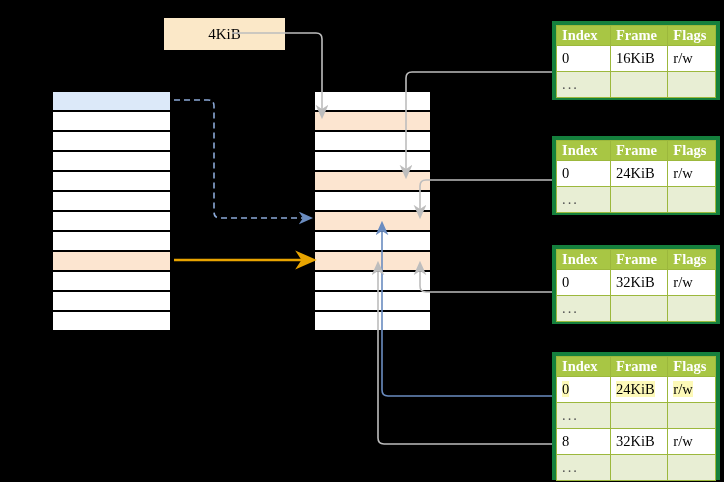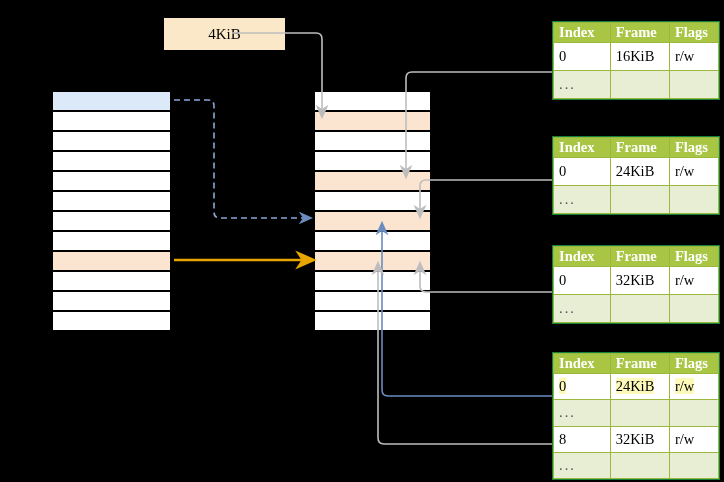--- a/index.html
+++ b/index.html
@@ -10,21 +10,21 @@
   .memtable{position:absolute;border:1px solid #000;box-sizing:border-box;}
   .memrow{box-sizing:border-box;border:1px solid #000;background:#fff;}
   .memrow.blue{background:#dce9f9;}
   .memrow.peach{background:#fce5d0;}
 
   
   #sizebox{position:absolute;display:flex;align-items:center;justify-content:center;
            background:#fbe8c8;color:#000;font-size:15px;box-sizing:border-box;}
 
   
-  .pgtable{position:absolute;border:1px solid #15803d;border-collapse:collapse;
+  .pgtable{position:absolute;border:4px solid #15803d;border-collapse:collapse;
            box-sizing:border-box;background:#fff;}
   .pgtable table{border-collapse:collapse;width:100%;height:100%;}
   .pgtable th{background:#a8c644;color:#fff;font-weight:bold;font-size:14.5px;
               text-align:left;padding:1px 5px;border:1px solid #9cb83c;
               white-space:nowrap;}
   .pgtable td{background:#fff;color:#000;font-size:14.5px;text-align:left;
               padding:0px 5px;border:1px solid #9cb83c;white-space:nowrap;height:25px;}
   .pgtable tr.ellip td{background:#e8eed4;color:#555;letter-spacing:2px;}
   .hl{background:#fdf9b8;}
 

